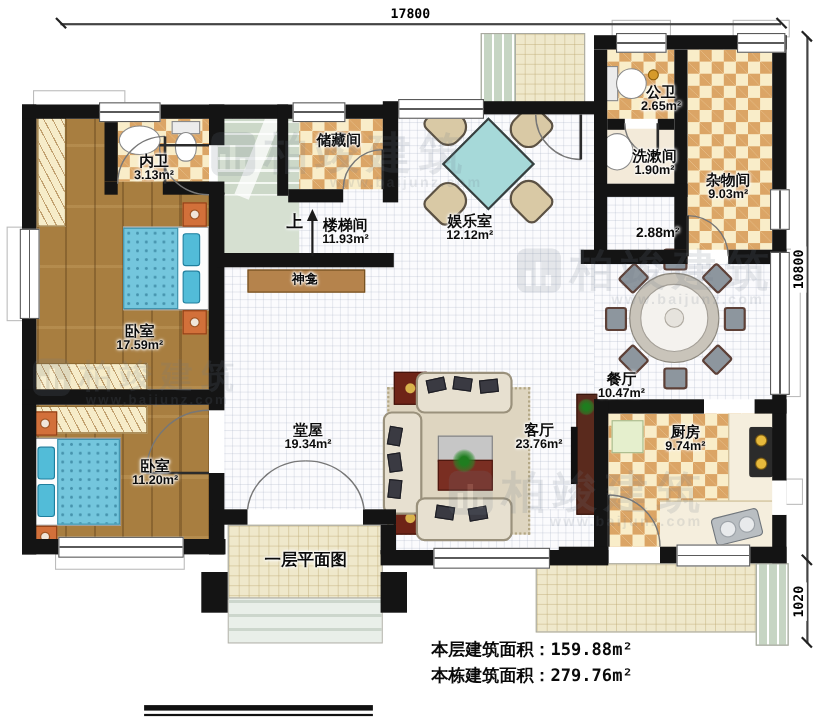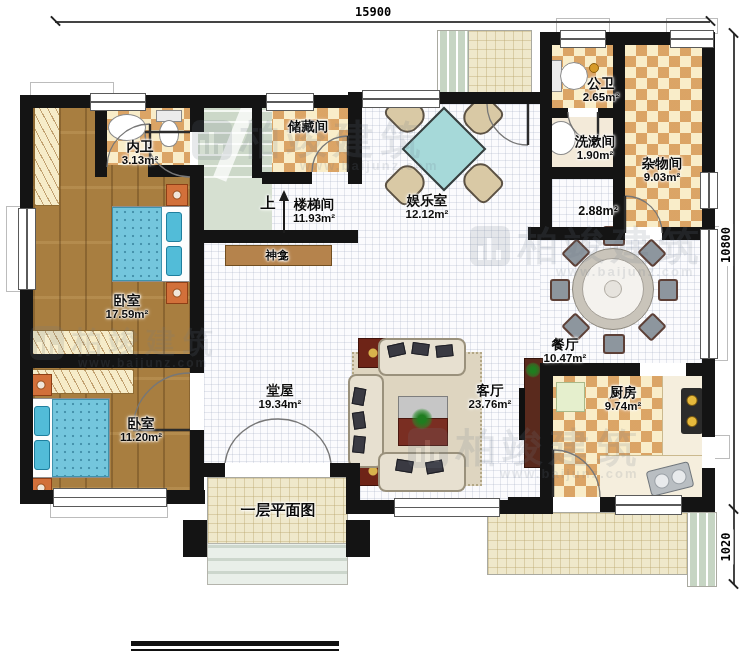--- a/index.html
+++ b/index.html
@@ -383,27 +383,33 @@
     </span>
     <span class="brand">柏竣建筑</span>
   </div>
   <div class="wm" style="left:500px;top:466px;font-size:13px;">
     <span class="url">www.baijunz.com</span>
   </div>
 
   <div class="dimline" style="left:55px;top:21px;width:655px;height:1.5px;"></div>
   <div class="tick" style="left:49px;top:20px;"></div>
   <div class="tick" style="left:704px;top:20px;"></div>
-  <div class="dimtxt" style="left:352px;top:5px;">15900</div>
+  <div class="dimtxt" style="left:352px;top:5px;">17800</div>
 
   <div class="dimline" style="left:733px;top:33px;width:1.5px;height:477px;"></div>
   <div class="tick" style="left:727px;top:32px;"></div>
   <div class="tick" style="left:727px;top:508px;"></div>
   <div class="dimtxt vdimtxt" style="left:705px;top:238px;">10800</div>
   <div class="dimline" style="left:733px;top:510px;width:1.5px;height:75px;"></div>
   <div class="tick" style="left:727px;top:583px;"></div>
   <div class="dimtxt vdimtxt" style="left:709px;top:540px;">1020</div>
 
   <div class="rule" style="left:131px;top:641px;width:208px;height:5px;"></div>
   <div class="rule" style="left:131px;top:649px;width:208px;height:2px;"></div>
 
+  <div class="stats" style="top:580px;">
+    <span>本层建筑面积：</span><span class="val">159.88m²</span>
+  </div>
+  <div class="stats" style="top:604px;">
+    <span>本栋建筑面积：</span><span class="val">279.76m²</span>
+  </div>
 
 </div>
 
 </body></html>

